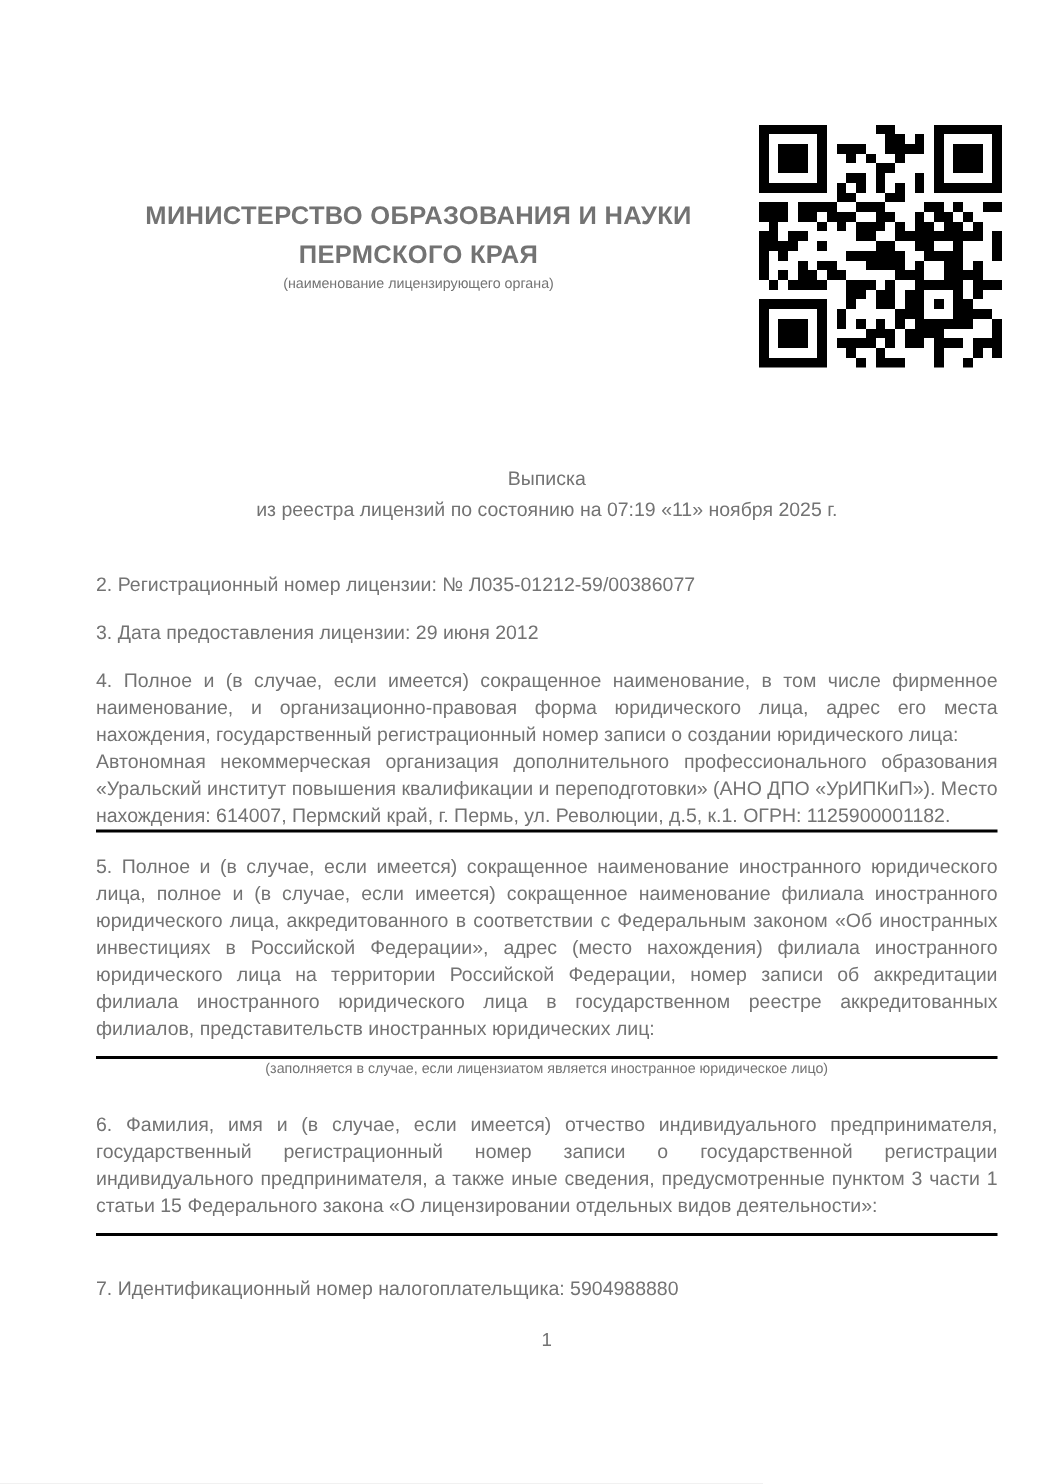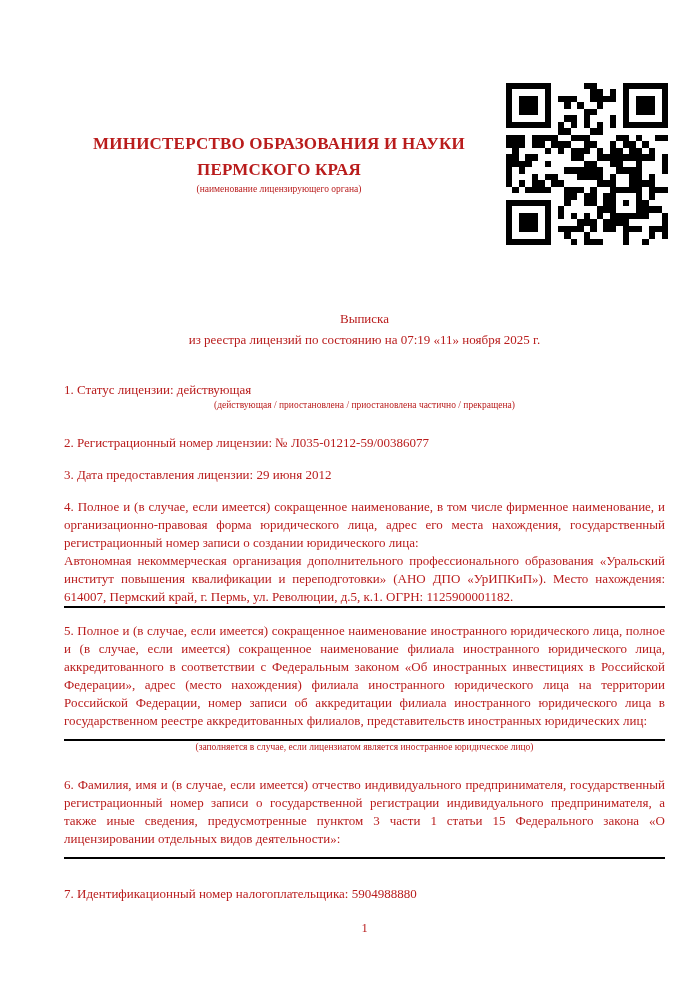--- a/index.html
+++ b/index.html
@@ -1,22 +1,22 @@
 <!DOCTYPE html>
 <html><head>
 <meta charset="utf-8">
 <style>
   html, body { margin: 0; padding: 0; background: #e8e8e8; }
   .page {
     width: 700px; height: 989px;
     background: #ffffff;
     position: relative;
     margin: 0 auto;
-    font-family: Liberation Serif, serif;
-    color: #b91c1c;
+    font-family: Liberation Sans, sans-serif;
+    color: #737373;
     overflow: hidden;
   }
 
   
   .header {
     position: absolute;
     top: 131px; left: 64px; width: 430px;
     text-align: center;
   }
   .header .h1 {
@@ -408,24 +408,20 @@
     <div class="hnote">(наименование лицензирующего органа)</div>
   </div>
 
   <div class="content">
 
     <div class="doc-title">
       <div>Выписка</div>
       <div>из реестра лицензий по состоянию на 07:19 «11» ноября 2025 г.</div>
     </div>
 
-    <div class="mb22">
-      <div class="para single">1. Статус лицензии: действующая</div>
-      <div class="note">(действующая / приостановлена / приостановлена частично / прекращена)</div>
-    </div>
 
     <div class="mb14">
       <div class="para single">2. Регистрационный номер лицензии: № Л035-01212-59/00386077</div>
     </div>
 
     <div class="mb14">
       <div class="para single">3. Дата предоставления лицензии: 29 июня 2012</div>
     </div>
 
     <div class="mb14">

